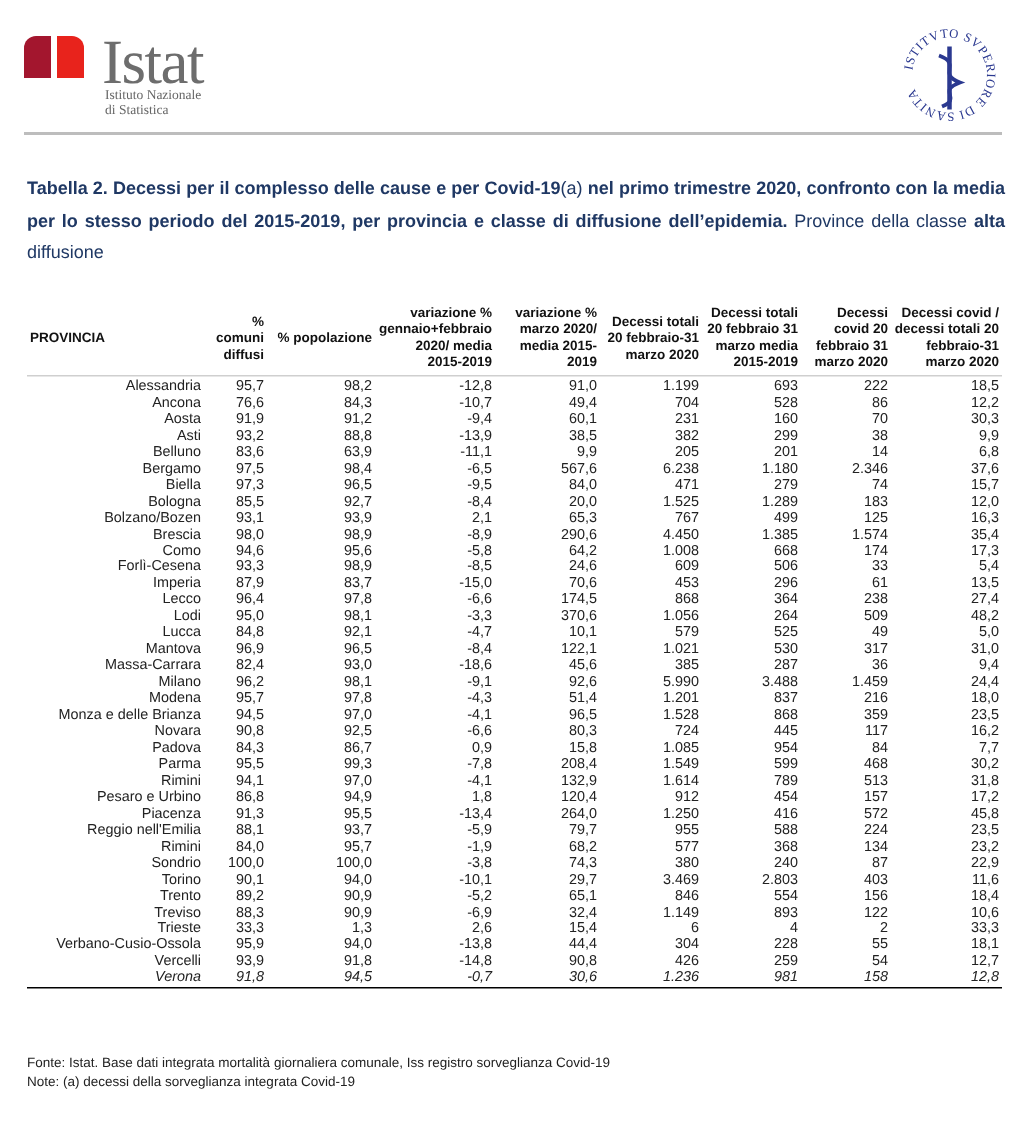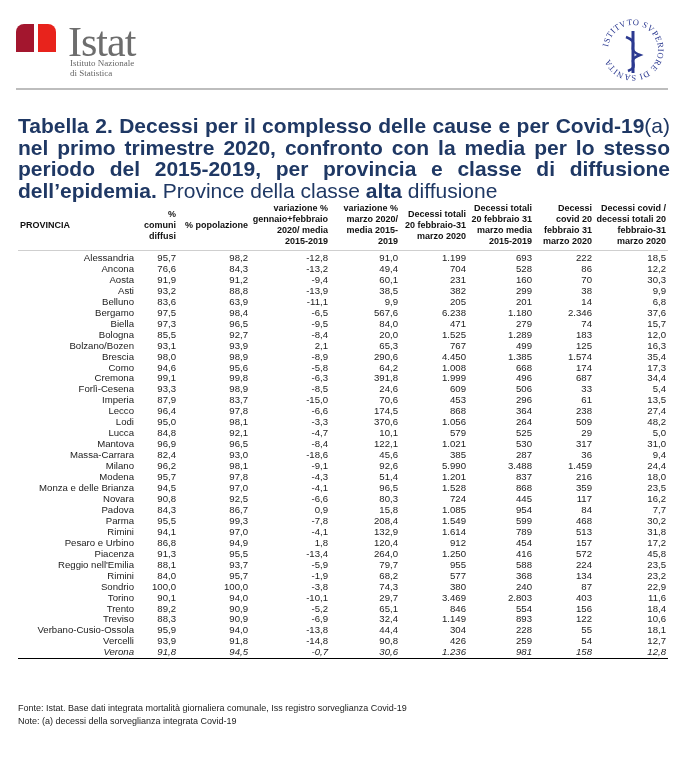--- a/index.html
+++ b/index.html
@@ -4,21 +4,21 @@
 <style>
   html, body { margin:0; padding:0; background:#fff; }
   body { width:687px; height:763px; position:relative; font-family:"Liberation Sans", sans-serif; color:#111; overflow:hidden; }
   .logo { position:absolute; left:16px; top:20px; width:120px; height:60px; }
   .logo .blk1 { position:absolute; left:0; top:4px; width:18px; height:28px; background:#a3162e; border-radius:8px 0 0 0; }
   .logo .blk2 { position:absolute; left:22px; top:4px; width:18px; height:28px; background:#e8231c; border-radius:0 8px 0 0; }
   .logo .name { position:absolute; left:52px; top:-2px; font-family:"Liberation Serif", serif; font-size:42px; color:#6d6d6d; letter-spacing:-1px; }
   .logo .sub { position:absolute; left:54px; top:38px; font-family:"Liberation Serif", serif; font-size:9px; line-height:10px; color:#666; }
   .iss { position:absolute; left:598px; top:15px; width:70px; height:70px; }
   .hr-top { position:absolute; left:16px; top:88px; width:652px; height:2px; background:#bdbdbd; }
-  .title { position:absolute; left:18px; top:115px; width:652px; font-size:21px; line-height:21.5px; color:#1f3864; font-weight:bold; text-align:justify; }
+  .title { position:absolute; left:18px; top:115px; width:652px; font-size:12px; line-height:21.5px; color:#1f3864; font-weight:bold; text-align:justify; }
   .title .lead { color:#1f3864; }
   .title .norm { font-weight:normal; }
   .title .sm { font-weight:normal; }
   table { position:absolute; left:18px; top:203px; width:650px; border-collapse:collapse; font-size:9.6px; }
   th { font-weight:bold; font-size:9px; line-height:11px; text-align:right; vertical-align:middle; padding:0 2px 3px 2px; color:#111; }
   th.prov { text-align:left; }
   thead tr { border-bottom:1px solid #cfcfcf; }
   td { height:10.95px; padding:0 2px; line-height:10.95px; text-align:right; white-space:nowrap; color:#222; }
   td.pname { text-align:right; }
   tbody tr:first-child td { padding-top:2px; }
@@ -91,21 +91,21 @@
         <td>91,0</td>
         <td>1.199</td>
         <td>693</td>
         <td>222</td>
         <td>18,5</td>
       </tr>
       <tr>
         <td class="pname">Ancona</td>
         <td>76,6</td>
         <td>84,3</td>
-        <td>-13,2</td>
+        <td>-10,7</td>
         <td>49,4</td>
         <td>704</td>
         <td>528</td>
         <td>86</td>
         <td>12,2</td>
       </tr>
       <tr>
         <td class="pname">Aosta</td>
         <td>91,9</td>
         <td>91,2</td>
@@ -198,31 +198,20 @@
         <td>94,6</td>
         <td>95,6</td>
         <td>-5,8</td>
         <td>64,2</td>
         <td>1.008</td>
         <td>668</td>
         <td>174</td>
         <td>17,3</td>
       </tr>
       <tr>
-        <td class="pname">Cremona</td>
-        <td>99,1</td>
-        <td>99,8</td>
-        <td>-6,3</td>
-        <td>391,8</td>
-        <td>1.999</td>
-        <td>496</td>
-        <td>687</td>
-        <td>34,4</td>
-      </tr>
-      <tr>
         <td class="pname">Forlì-Cesena</td>
         <td>93,3</td>
         <td>98,9</td>
         <td>-8,5</td>
         <td>24,6</td>
         <td>609</td>
         <td>506</td>
         <td>33</td>
         <td>5,4</td>
       </tr>
@@ -260,21 +249,21 @@
         <td>48,2</td>
       </tr>
       <tr>
         <td class="pname">Lucca</td>
         <td>84,8</td>
         <td>92,1</td>
         <td>-4,7</td>
         <td>10,1</td>
         <td>579</td>
         <td>525</td>
-        <td>29</td>
+        <td>49</td>
         <td>5,0</td>
       </tr>
       <tr>
         <td class="pname">Mantova</td>
         <td>96,9</td>
         <td>96,5</td>
         <td>-8,4</td>
         <td>122,1</td>
         <td>1.021</td>
         <td>530</td>
@@ -451,20 +440,31 @@
         <td>88,3</td>
         <td>90,9</td>
         <td>-6,9</td>
         <td>32,4</td>
         <td>1.149</td>
         <td>893</td>
         <td>122</td>
         <td>10,6</td>
       </tr>
       <tr>
+        <td class="pname">Trieste</td>
+        <td>33,3</td>
+        <td>1,3</td>
+        <td>2,6</td>
+        <td>15,4</td>
+        <td>6</td>
+        <td>4</td>
+        <td>2</td>
+        <td>33,3</td>
+      </tr>
+      <tr>
         <td class="pname">Verbano-Cusio-Ossola</td>
         <td>95,9</td>
         <td>94,0</td>
         <td>-13,8</td>
         <td>44,4</td>
         <td>304</td>
         <td>228</td>
         <td>55</td>
         <td>18,1</td>
       </tr>

